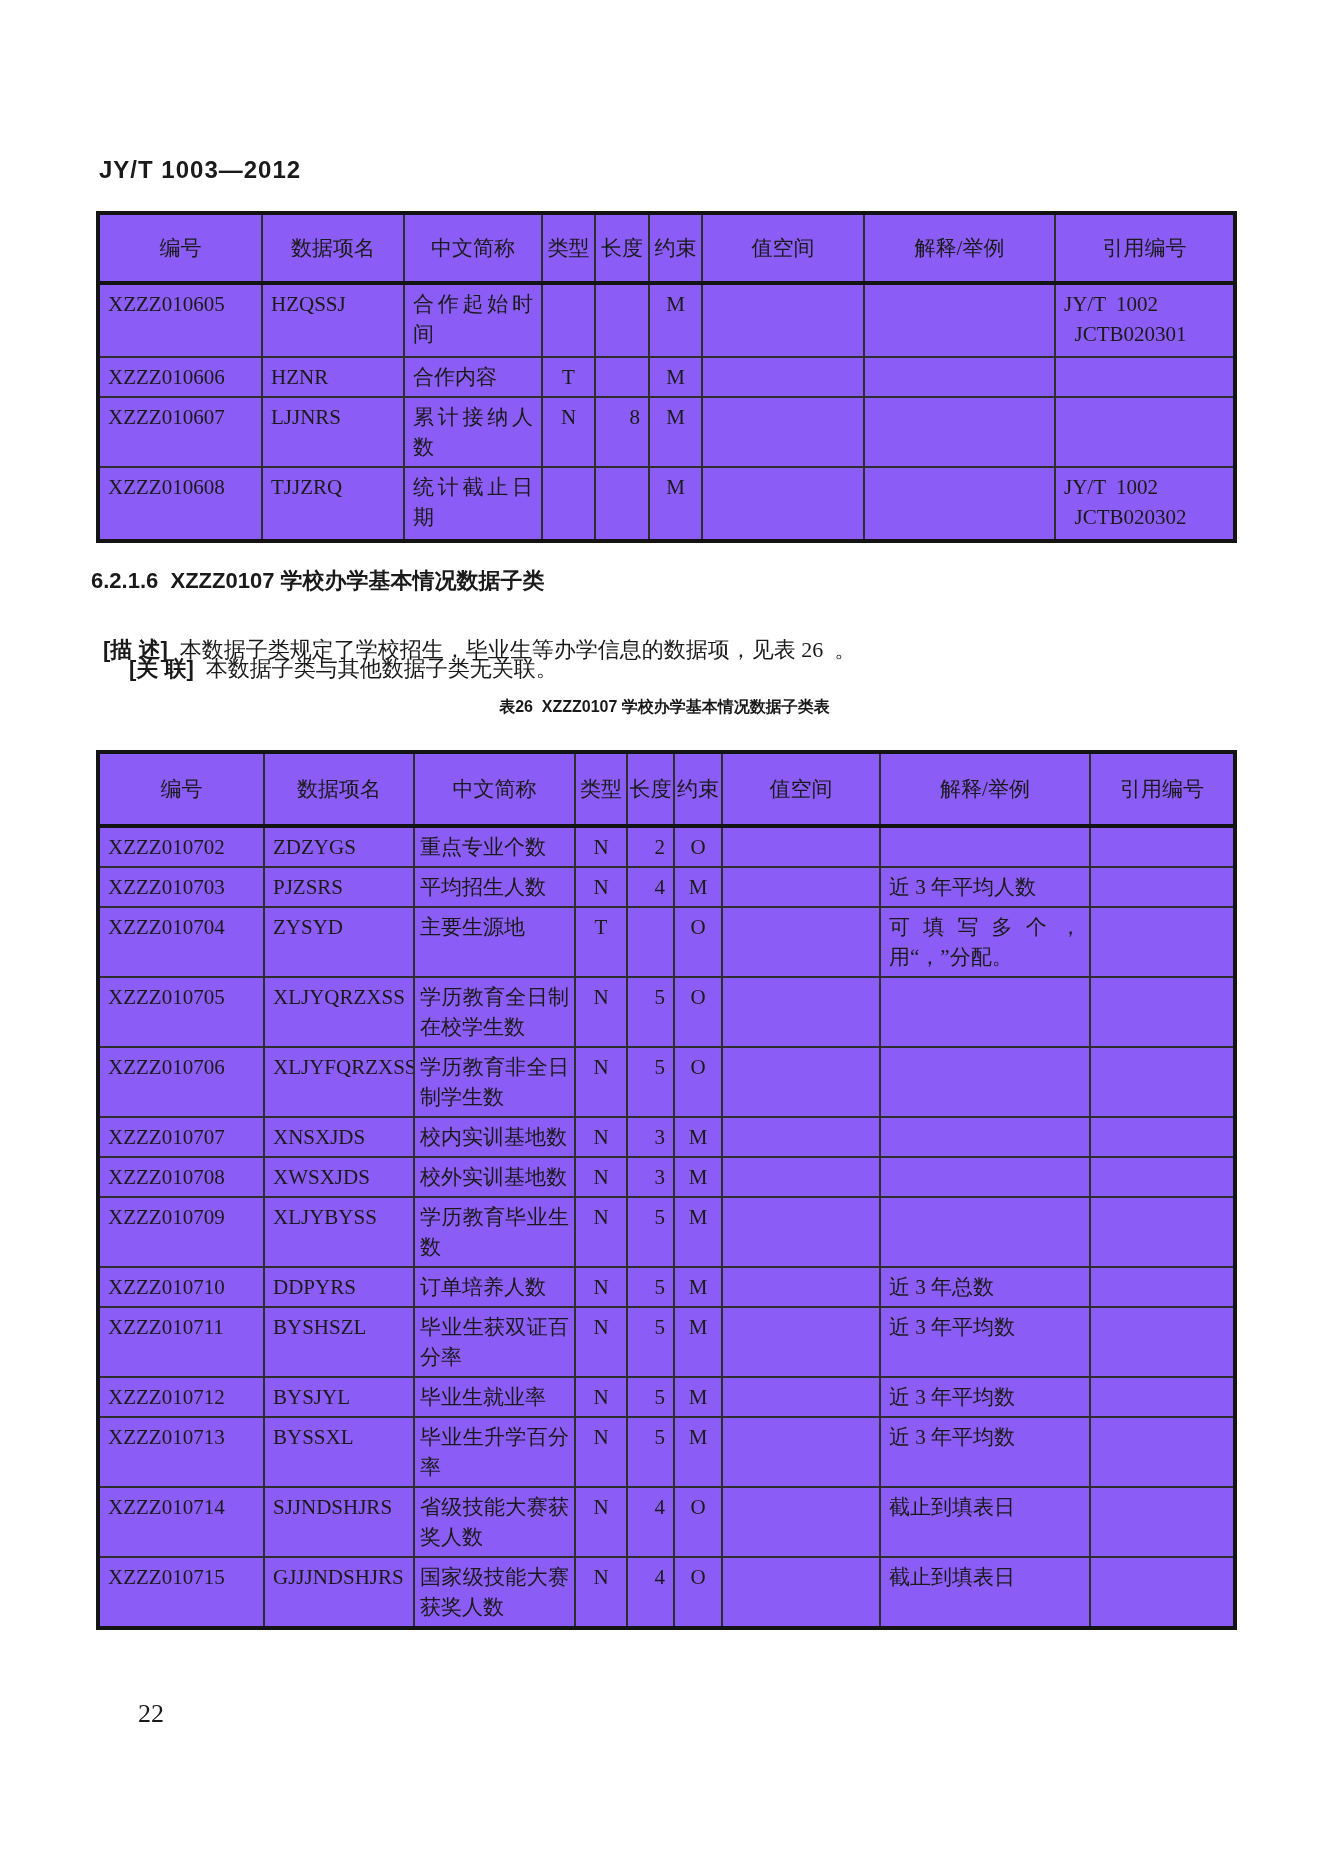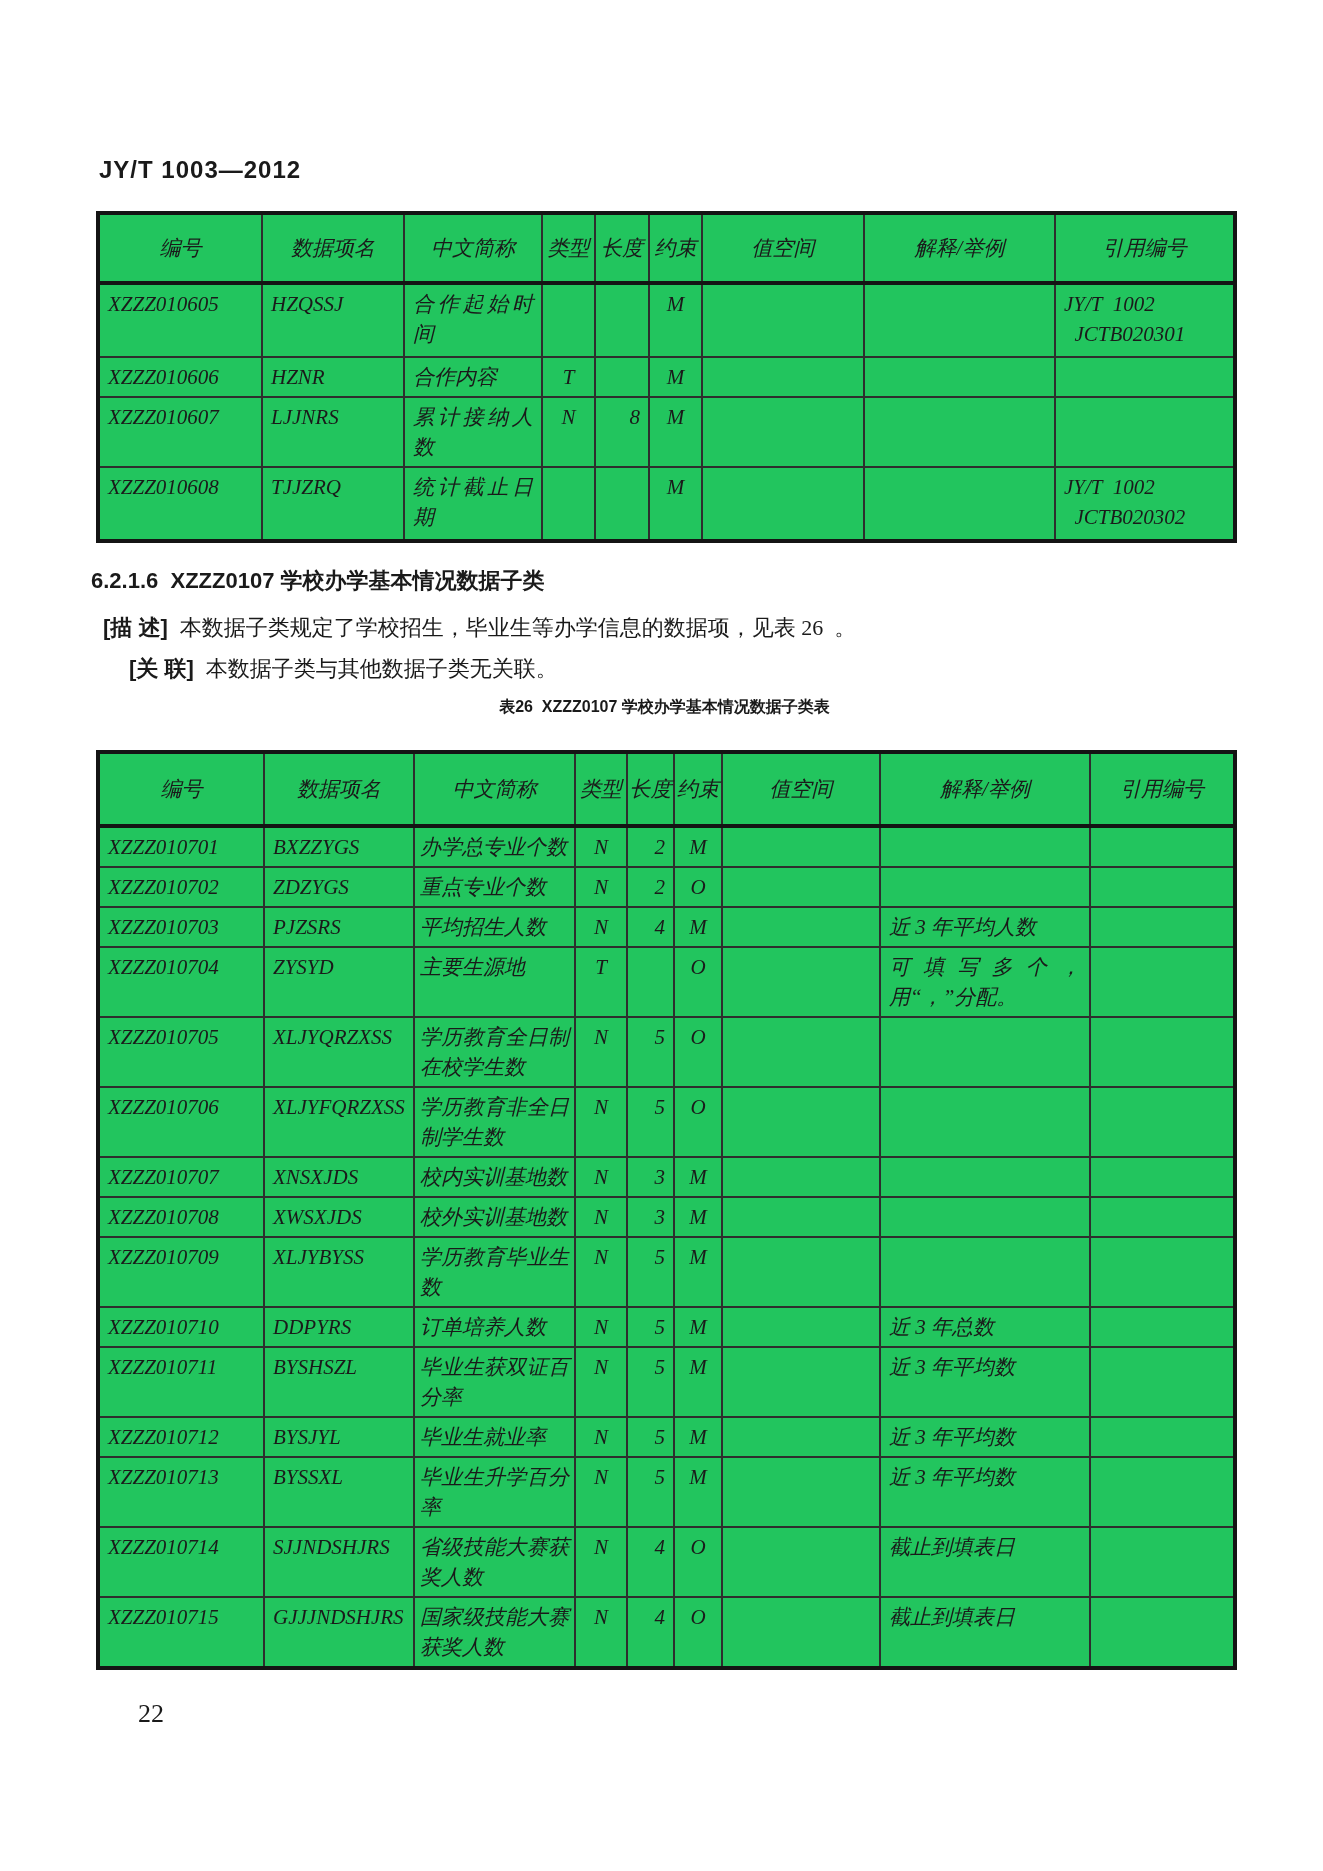--- a/index.html
+++ b/index.html
@@ -13,22 +13,21 @@
   .doc-code {
     position:absolute; left:99px; top:156px;
     font-family:"Liberation Sans","DejaVu Sans",sans-serif;
     font-weight:bold; font-size:24px; letter-spacing:1px;
     white-space:pre;
   }
   
   .std-table {
     position:absolute; left:96px; width:1137px;
     border-collapse:collapse; table-layout:fixed;
-    background:#22c55e;
-    font-style:italic;
+    background:#8b5cf6;
   }
   #table1 { top:211px; }
   #table2 { top:750px; }
   .std-table { border:4px solid #141414; }
   .std-table th, .std-table td { border:2px solid #2e2e2e; }
   .std-table thead th { border-bottom:4px solid #141414; }
   .std-table th {
     font-weight:normal; font-size:21px; text-align:center;
     vertical-align:middle; line-height:27px; padding:2px 1px;
     word-break:break-all;
@@ -54,21 +53,21 @@
   
   .section-heading {
     position:absolute; left:91px; top:566px;
     font-family:"Liberation Sans","DejaVu Sans",sans-serif;
     font-weight:bold; font-size:22px; white-space:pre-wrap;
   }
   .body-line {
     position:absolute; left:103px;
     font-size:22px; line-height:32px; white-space:pre-wrap;
   }
-  #desc-line { top:590px; }
+  #desc-line { top:612px; }
   #rel-line  { top:631px;margin-left:26px; }
   .bracket-label {
     font-family:"Liberation Sans","DejaVu Sans",sans-serif;
     font-weight:bold; margin-right:12px;
   }
   .table-caption {
     position:absolute; left:96px; top:697px; width:1137px;
     text-align:center;
     font-family:"Liberation Sans","DejaVu Sans",sans-serif;
     font-weight:bold; font-size:16px; white-space:pre-wrap;
@@ -186,31 +185,20 @@
       <th>类型</th>
       <th>长度</th>
       <th>约束</th>
       <th>值空间</th>
       <th>解释/举例</th>
       <th>引用编号</th>
     </tr>
   </thead>
   <tbody>
       <tr>
-        <td class="c-number">XZZZ010701</td>
-        <td class="c-item-name">BXZZYGS</td>
-        <td class="c-cn-name">办学总专业个数</td>
-        <td class="c-type">N</td>
-        <td class="c-length">2</td>
-        <td class="c-constraint">M</td>
-        <td class="c-value-space"></td>
-        <td class="c-explanation"></td>
-        <td class="c-ref-number"></td>
-      </tr>
-      <tr>
         <td class="c-number">XZZZ010702</td>
         <td class="c-item-name">ZDZYGS</td>
         <td class="c-cn-name">重点专业个数</td>
         <td class="c-type">N</td>
         <td class="c-length">2</td>
         <td class="c-constraint">O</td>
         <td class="c-value-space"></td>
         <td class="c-explanation"></td>
         <td class="c-ref-number"></td>
       </tr>

